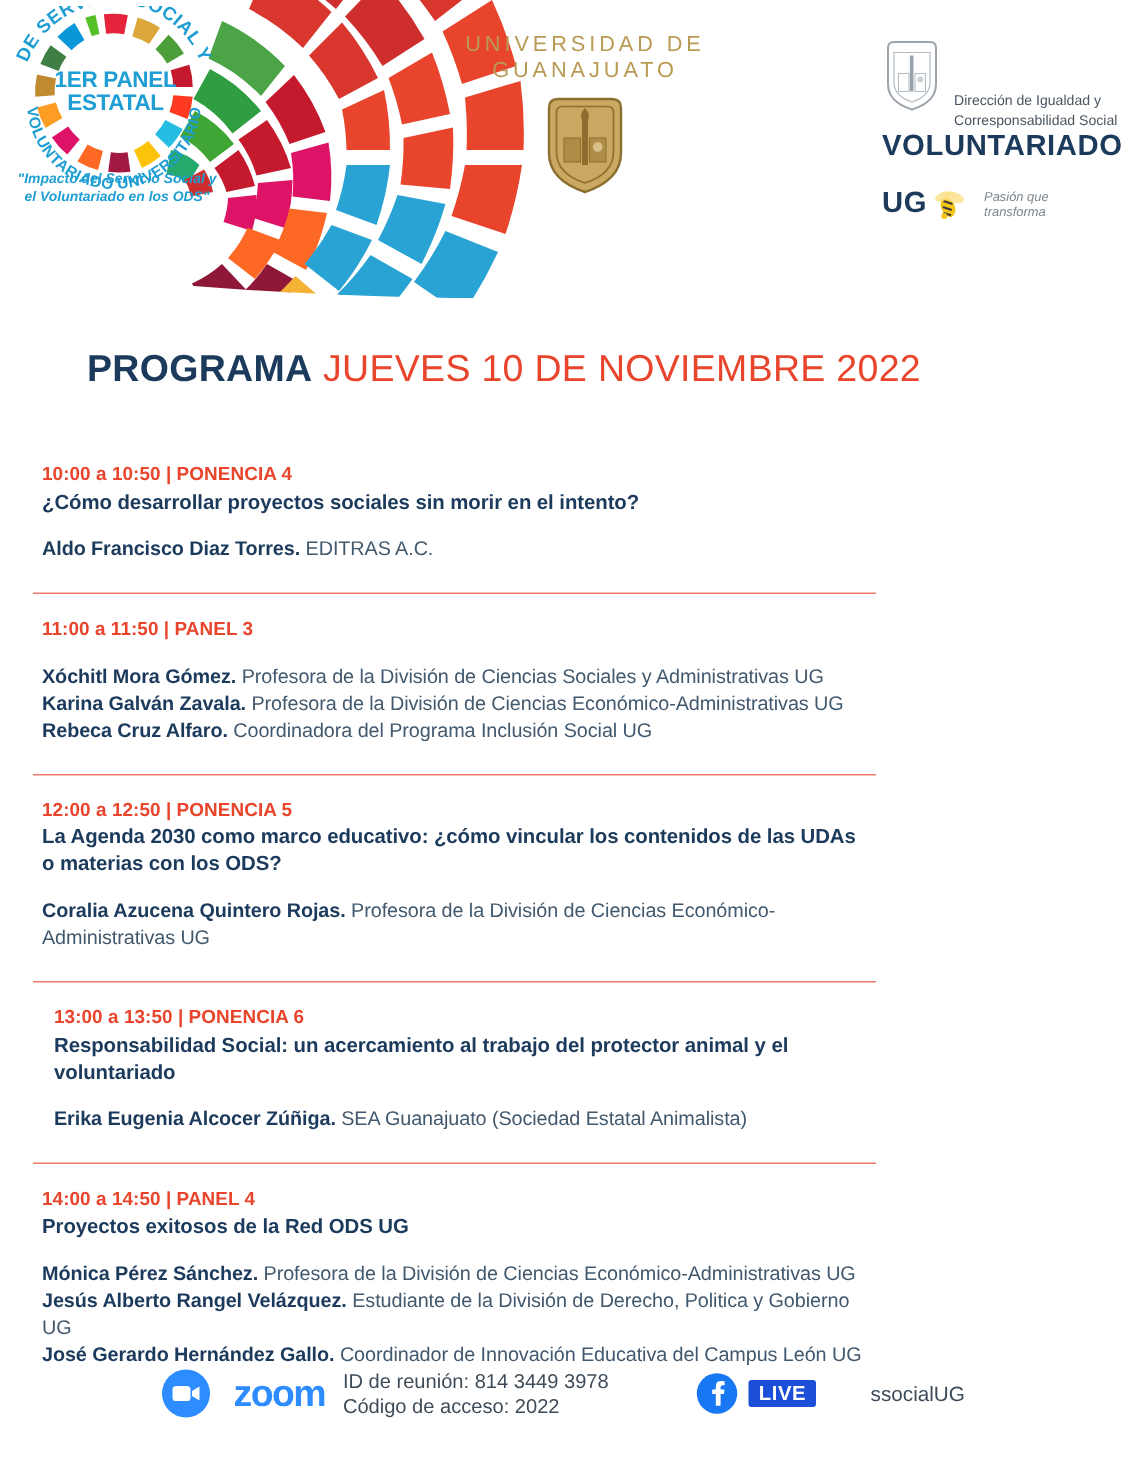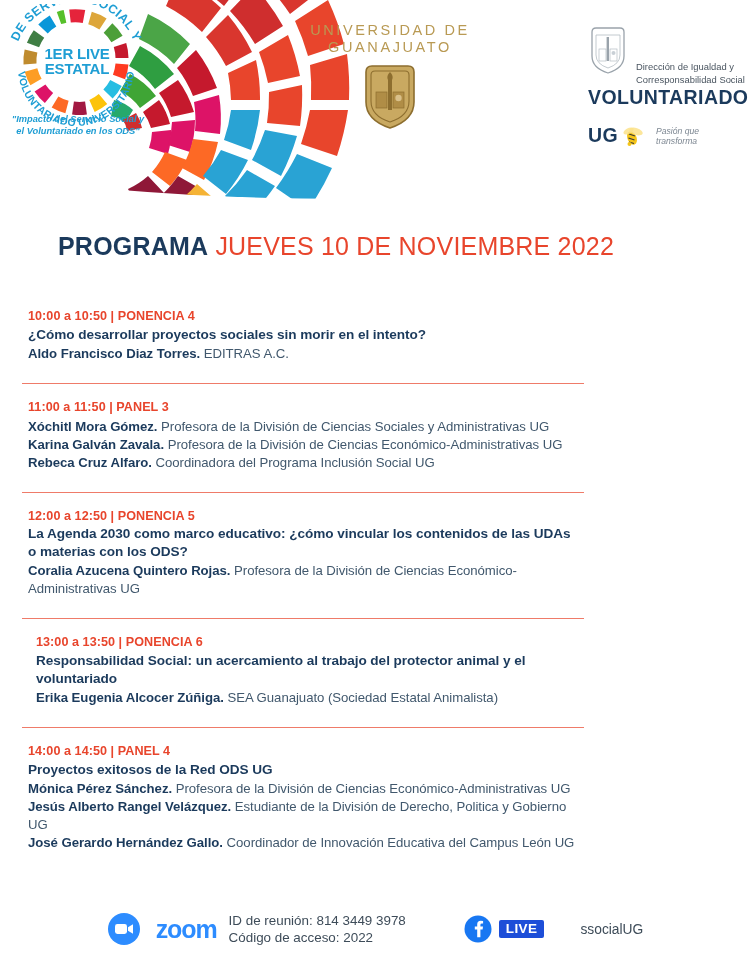--- a/index.html
+++ b/index.html
@@ -184,21 +184,21 @@
     line-height: 1.42;
     letter-spacing: 0.05px;
   }
   .e-title {
     font-size: 13.6px;
     font-weight: bold;
     color: #1b3a5c;
     line-height: 1.32;
     letter-spacing: -0.05px;
   }
-  .speakers { margin-top: 1px; }
+  .speakers { margin-top: 13px; }
   .spk {
     font-size: 13.2px;
     color: #41586d;
     line-height: 1.36;
     letter-spacing: -0.05px;
   }
   .spk b {
     color: #1b3a5c;
     font-weight: bold;
   }
@@ -348,21 +348,21 @@
         <path id="arcBot" d="M -58,6 A 58,58 0 0,0 58,6" fill="none"></path>
         <text font-family="Liberation Sans, sans-serif" font-size="12.4" font-weight="bold" fill="#1f9ed4" letter-spacing="0.4">
           <textPath href="#arcTop" startOffset="50%" text-anchor="middle">DE SERVICIO SOCIAL Y</textPath>
         </text>
         <text font-family="Liberation Sans, sans-serif" font-size="10.4" font-weight="bold" fill="#1f9ed4" letter-spacing="0.3">
           <textPath href="#arcBot" startOffset="50%" text-anchor="middle">VOLUNTARIADO UNIVERSITARIO</textPath>
         </text>
       </g>
     </svg>
     <div class="foro-center">
-      <div class="l1">1ER LIVE</div>
+      <div class="l1">1ER PANEL</div>
       <div class="l2">ESTATAL</div>
     </div>
     <div class="foro-tagline">"Impacto del Servicio Social y el Voluntariado en los ODS"</div>
   </div>
 
   <div class="ug-block">
     <div class="ug-word">UNIVERSIDAD DE</div>
     <div class="ug-word">GUANAJUATO</div>
     <svg class="ug-crest" width="64" height="74" viewBox="0 0 64 74">
       <path d="M8,14 Q8,8 14,8 H50 Q56,8 56,14 V44 Q56,62 32,70 Q8,62 8,44 Z" fill="#c9a961" stroke="#8d6e2f" stroke-width="1.6"></path>

